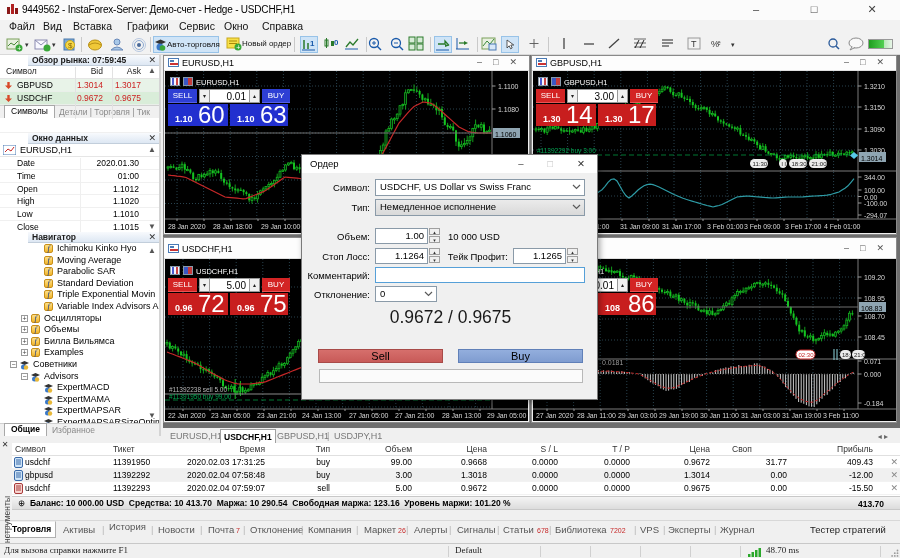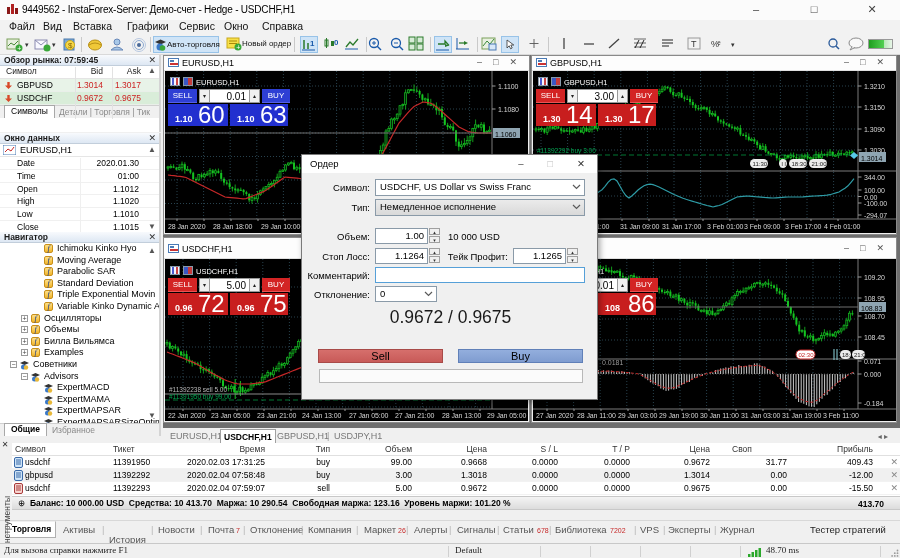--- a/index.html
+++ b/index.html
@@ -8,21 +8,21 @@
 #titlebar .txt { position:absolute; left:22px; top:4px; letter-spacing:-0.2px; }
 #titlebar .wb { position:absolute; top:0px; width:28px; height:19px; text-align:center; color:#444; font-size:11px; line-height:19px;}
 #menubar { position:absolute; left:0; top:20px; width:900px; height:14px; background:#f2f2f2; font-size:10.5px; color:#111; }
 #menubar span { position:absolute; top:0px; }
 #toolbar { position:absolute; left:0; top:34px; width:900px; height:21px; background:#f2f2f2; border-bottom:1px solid #d9d9d9; }
 .tsep { position:absolute; top:3px; width:1px; height:15px; background:#c9c9c9; }
 .tbtn { position:absolute; top:2px; height:17px; font-size:8px; color:#111; white-space:nowrap; }
 .hl { background:#cfe4f7; border:1px solid #98c3e8; }
 
 .panel { position:absolute; left:0; width:161px; background:#fff; border-right:2px solid #d4d4d4; overflow:hidden; z-index:3; }
-.phead { height:11px; background:linear-gradient(#f8fafd,#dde7f3); border-bottom:1px solid #c2cedb; font-size:8.5px; color:#1a1a1a; padding:0px 4px; position:relative;}
+.phead { height:11px; background:linear-gradient(#f8fafd,#dde7f3); border-bottom:1px solid #c2cedb; font-size:8.5px; color:#1a1a1a; padding:0px 4px; position:relative;margin-left:28px;}
 .phead .x { position:absolute; right:3px; top:0px; color:#333; font-size:9px; }
 
 .mwhdr { height:13px; border-bottom:1px solid #e4e4e4; font-size:8.5px; color:#222; position:relative; }
 .mwrow { height:13px; font-size:8.5px; position:relative; border-bottom:1px solid #e9efe9;}
 .mwrow .sym { position:absolute; left:17px; top:1px; color:#000; }
 .mwrow .bid { position:absolute; right:56px; top:1px; }
 .mwrow .ask { position:absolute; right:18px; top:1px; }
 .ptabs { height:13px; background:#f0f0f0; border-top:1px solid #d0d0d0; font-size:8.5px; color:#8a8a8a; position:relative;}
 .ptabs .act { background:#fff; color:#000; border:1px solid #a8a8a8; border-bottom:0; padding:0 6px; position:absolute; top:-1px; height:13px;}
 
@@ -333,21 +333,21 @@
     <div class="nrow">
       <div class="fico" style="left:44px">f</div>
       <span class="ntxt" style="left:57px">Standard Deviation</span>
     </div>
     <div class="nrow">
       <div class="fico" style="left:44px">f</div>
       <span class="ntxt" style="left:57px">Triple Exponential Movin</span>
     </div>
     <div class="nrow">
       <div class="fico" style="left:44px">f</div>
-      <span class="ntxt" style="left:57px">Variable Kinko Dynamic A</span>
+      <span class="ntxt" style="left:57px">Variable Index Advisors A</span>
     </div>
     <div class="nrow">
       <div class="box" style="left:21px">+</div>
       <div class="fico" style="left:31px">f</div>
       <span class="ntxt" style="left:44px">Осцилляторы</span>
     </div>
     <div class="nrow">
       <div class="box" style="left:21px">+</div>
       <div class="fico" style="left:31px">f</div>
       <span class="ntxt" style="left:44px">Объемы</span>
@@ -1964,21 +1964,21 @@
       <div style="position:absolute;right:2px;top:40px;color:#888;font-size:9px">✕</div>
     </div>
     <div class="bal">
       <span style="position:absolute;left:6px;top:1px;font-weight:normal">⊕</span>
 <span style="position:absolute;left:18px;top:1px">Баланс: 10 000.00 USD&nbsp;&nbsp;Средства: 10 413.70&nbsp;&nbsp;Маржа: 10 290.54&nbsp;&nbsp;Свободная маржа: 123.16&nbsp;&nbsp;Уровень маржи: 101.20 %</span>
 <span style="position:absolute;right:16px;top:2px">413.70</span>
     </div>
     <div class="btabs" style="left:0;width:900px">
       <span style="position:absolute;left:7px;top:0px;background:#fff;border:1px solid #b0b0b0;border-top:1px solid #f0f0f0;padding:2px 4px 3px;color:#000;font-weight:bold;font-size:8.5px">Торговля</span>
       <span style="position:absolute;left:63px;top:3px">Активы</span>
-      <span style="position:absolute;left:109px;top:13px">История</span>
+      <span style="position:absolute;left:109px;top:0">История</span>
       <span style="position:absolute;left:158px;top:3px">Новости</span>
       <span style="position:absolute;left:208px;top:3px">Почта</span>
       <span style="position:absolute;left:236px;top:6px;color:#c62828;font-size:7px">7</span>
       <span style="position:absolute;left:250px;top:3px">Отклонение</span>
       <span style="position:absolute;left:308px;top:3px">Компания</span>
       <span style="position:absolute;left:364px;top:3px">Маркет</span>
       <span style="position:absolute;left:398px;top:6px;color:#c62828;font-size:7px">26</span>
       <span style="position:absolute;left:414px;top:3px">Алерты</span>
       <span style="position:absolute;left:457px;top:3px">Сигналы</span>
       <span style="position:absolute;left:503px;top:3px">Статьи</span>

